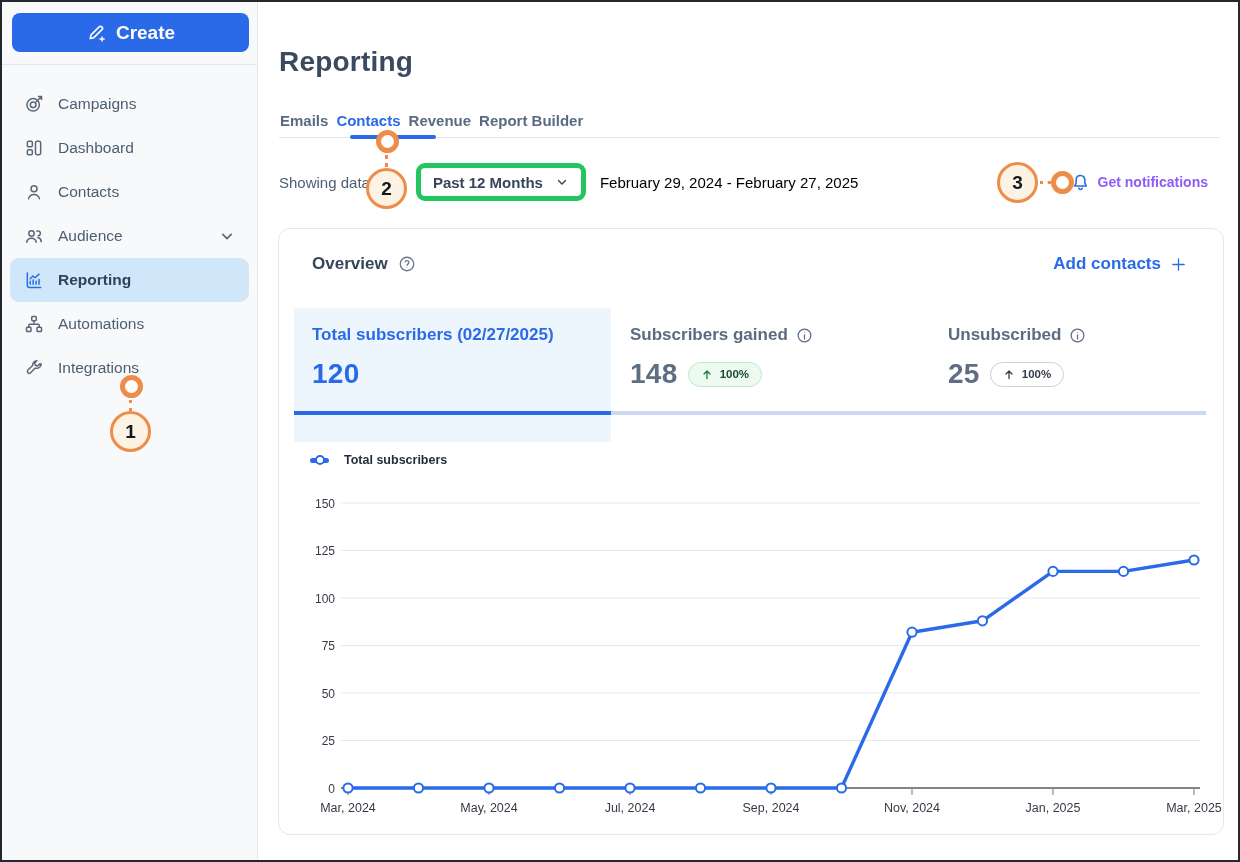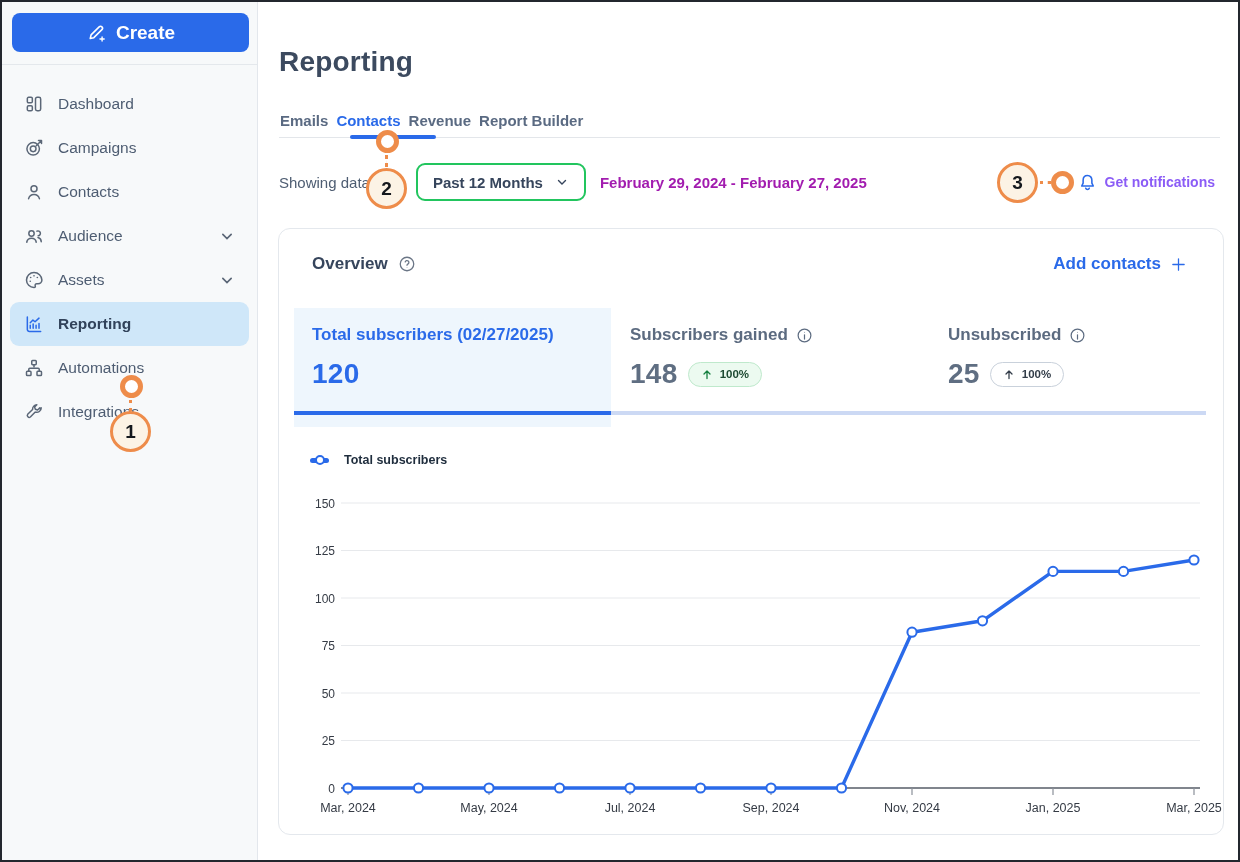--- a/index.html
+++ b/index.html
@@ -26,37 +26,37 @@
   .nav-item.selected{background:#cfe7f9; color:#31425a; font-weight:600;}
   .nav-item .chev{position:absolute; right:12px;}
   .icon20{width:20px; height:20px; flex:none;}
   
   .page-title{position:absolute; left:277px; top:44px; font-size:28px; font-weight:bold; color:#3c4a5f; letter-spacing:.2px;}
   .tabs{position:absolute; left:278px; top:110px; display:flex; gap:8px;}
   .tab{font-size:15px; font-weight:bold; color:#5a6a82; cursor:pointer;}
   .tab.active{color:#2a6ae9;}
   .tabs-rule{position:absolute; left:277px; right:18px; top:135px; height:1px; background:#e3e6ea;}
   .tab-underline{position:absolute; left:348px; top:133px; width:86px; height:4px; background:#2a6ae9; border-radius:3px;}
-  .filter-row{position:absolute; left:277px; right:23px; top:161px; height:38px; display:flex; align-items:center;}
+  .filter-row{position:absolute; left:277px; right:30px; top:161px; height:38px; display:flex; align-items:center;}
   .showing-label{font-size:15px; color:#4e5d72;}
   .range-select{
-    margin-left:46px; width:170px; height:38px; border:2px solid #22c55e; border-radius:9px; background:#fff;
+    margin-left:46px; width:170px; height:38px; border:5px solid #22c55e; border-radius:9px; background:#fff;
     display:flex; align-items:center; justify-content:center; gap:12px; font-size:15px; font-weight:600; color:#36455c; cursor:pointer;
   }
-  .date-range{margin-left:14px; font-size:15px; font-weight:bold; color:#a21caf;}
+  .date-range{margin-left:14px; font-size:15px; font-weight:normal; color:#000000;}
   .notif{margin-left:auto; display:flex; align-items:center; gap:7px; cursor:pointer;}
   .notif-label{font-size:14px; font-weight:bold; color:#8b5cf6;}
   
   .card{position:absolute; left:276px; top:226px; width:946px; height:607px; background:#fff; border:1px solid #e4e8ed; border-radius:12px;}
   .card-title{position:absolute; left:33px; top:25px; font-size:17px; font-weight:bold; color:#36455c; display:flex; align-items:center; gap:10px;}
   .add-contacts{position:absolute; right:36px; top:25px; display:flex; align-items:center; gap:9px; font-size:17px; font-weight:bold; color:#2a6ae9; cursor:pointer;}
   .stats{position:absolute; left:15px; top:79px; width:912px; height:103px;}
   .stats-underline{position:absolute; left:15px; top:182px; width:912px; height:4px; background:#ccd9f4;}
   .stats-underline-active{position:absolute; left:15px; top:182px; width:317px; height:4px; background:#2a6ae9;}
-  .stat{position:absolute; top:0; height:119px; cursor:pointer;}
+  .stat{position:absolute; top:0; height:134px; cursor:pointer;}
   .stat1{left:0; width:317px; background:#eef6fd; padding:17px 18px;}
   .stat2{left:336px; width:290px; padding:17px 0;}
   .stat3{left:654px; width:250px; padding:17px 0;}
   .stat-label{font-size:17px; font-weight:bold; color:#5c6b80; display:flex; align-items:center; gap:8px;}
   .stat1 .stat-label{color:#2a6ae9;}
   .stat-value-row{margin-top:13px; display:flex; align-items:center; gap:10px;}
   .stat-value{font-size:28px; font-weight:bold; color:#5f6e82; letter-spacing:.3px;}
   .stat1 .stat-value{color:#2a6ae9;}
   .pill{display:flex; align-items:center; gap:7px; height:25px; padding:0 12px; border-radius:13px; font-size:11.5px; font-weight:bold;}
   .pill.positive{background:#ecfaf0; border:1px solid #bfe9cc; color:#1d4a32;}
@@ -95,35 +95,35 @@
         <path d="M15.8 4.6a2.3 2.3 0 0 1 3.3 3.3L9.4 17.6l-4.3 1 1-4.3z"></path>
         <path d="M16.8 19.2h5M19.3 16.7v5" stroke-width="1.7"></path>
       </svg>
       <span>Create</span>
     </button>
     <div class="sidebar-divider"></div>
 
     <div class="nav">
 
       <div class="nav-item">
+        <svg class="icon20" viewBox="0 0 24 24" fill="none" stroke="#5b6777" stroke-width="1.8" stroke-linecap="round">
+          <circle cx="11" cy="13" r="7.5"></circle>
+            <circle cx="11" cy="13" r="3.4"></circle>
+            <path d="M14.7 9.3 L21 3M21 3h-3.6M21 3v3.6"></path>
+        </svg>
+        <span>Campaigns</span>
+      </div>
+
+      <div class="nav-item">
         <svg class="icon20" viewBox="0 0 24 24" fill="none" stroke="#5b6777" stroke-width="1.8">
           <rect x="4" y="4" width="6" height="6.5" rx="1.5"></rect>
             <rect x="4" y="14" width="6" height="6" rx="1.5"></rect>
             <rect x="13.8" y="4" width="6.2" height="16" rx="2"></rect>
         </svg>
         <span>Dashboard</span>
-      </div>
-
-      <div class="nav-item">
-        <svg class="icon20" viewBox="0 0 24 24" fill="none" stroke="#5b6777" stroke-width="1.8" stroke-linecap="round">
-          <circle cx="11" cy="13" r="7.5"></circle>
-            <circle cx="11" cy="13" r="3.4"></circle>
-            <path d="M14.7 9.3 L21 3M21 3h-3.6M21 3v3.6"></path>
-        </svg>
-        <span>Campaigns</span>
       </div>
 
       <div class="nav-item">
         <svg class="icon20" viewBox="0 0 24 24" fill="none" stroke="#5b6777" stroke-width="1.8" stroke-linecap="round">
           <circle cx="12" cy="8" r="3.6"></circle>
             <path d="M5.5 20a6.7 6.7 0 0 1 13 0"></path>
         </svg>
         <span>Contacts</span>
       </div>
 
@@ -134,33 +134,20 @@
             <path d="M3.3 19.5a5.8 5.8 0 0 1 11.4 0"></path>
             <path d="M15.5 6.2a2.9 2.9 0 1 1 1.5 5.5"></path>
             <path d="M16.8 13.9a5.3 5.3 0 0 1 3.9 5.1"></path>
         </svg>
         <span>Audience</span>
         <svg class="icon20 chev" viewBox="0 0 24 24" width="16" height="16" fill="none" stroke="#5b6777" stroke-width="2" stroke-linecap="round">
             <path d="M7 10l5 5 5-5"></path>
           </svg>
       </div>
 
-      <div class="nav-item">
-        <svg class="icon20" viewBox="0 0 24 24" fill="none" stroke="#5b6777" stroke-width="1.8">
-          <path d="M12 3a9 9 0 1 0 0 18c1.4 0 1.9-.9 1.5-1.9-.5-1.3.3-2.6 1.8-2.6h1.6A4.6 4.6 0 0 0 21.5 12C21.3 7 17.2 3 12 3z"></path>
-          <circle cx="8" cy="9" r="1" fill="#5b6777" stroke="none"></circle>
-            <circle cx="12" cy="7" r="1" fill="#5b6777" stroke="none"></circle>
-            <circle cx="16" cy="9" r="1" fill="#5b6777" stroke="none"></circle>
-            <circle cx="7.5" cy="13.5" r="1" fill="#5b6777" stroke="none"></circle>
-        </svg>
-        <span>Assets</span>
-        <svg class="icon20 chev" viewBox="0 0 24 24" width="16" height="16" fill="none" stroke="#5b6777" stroke-width="2" stroke-linecap="round">
-            <path d="M7 10l5 5 5-5"></path>
-          </svg>
-      </div>
 
       <div class="nav-item selected">
         <svg class="icon20" viewBox="0 0 24 24" fill="none" stroke="#2a6ae9" stroke-width="1.8" stroke-linecap="round" stroke-linejoin="round">
           <path d="M4 3.5v15A2.5 2.5 0 0 0 6.5 21H20"></path>
           <path d="M7.5 17v-3.5M11 17v-5M14.5 17v-3.5M18 17v-5.5"></path>
           <path d="M7.5 10.5l3.2-3.2 2.6 2 4.7-4.3"></path>
         </svg>
         <span>Reporting</span>
       </div>
 

